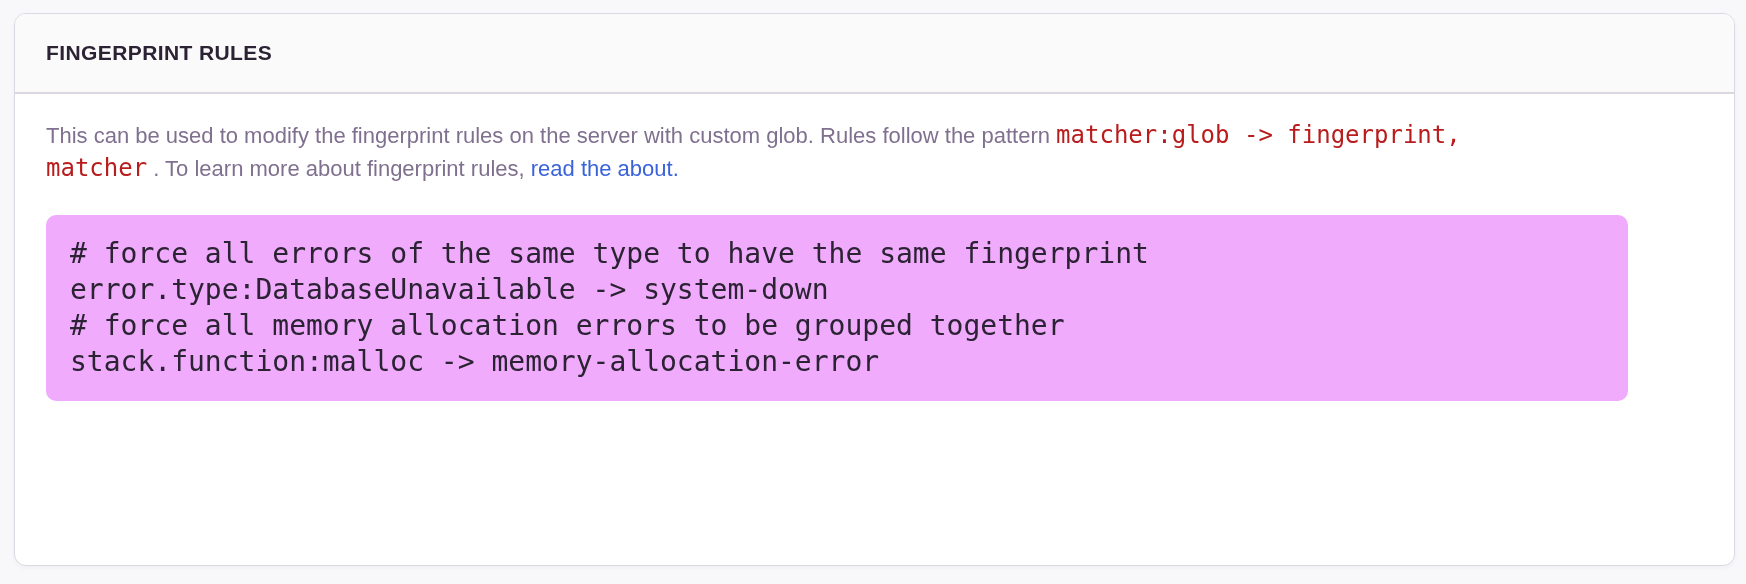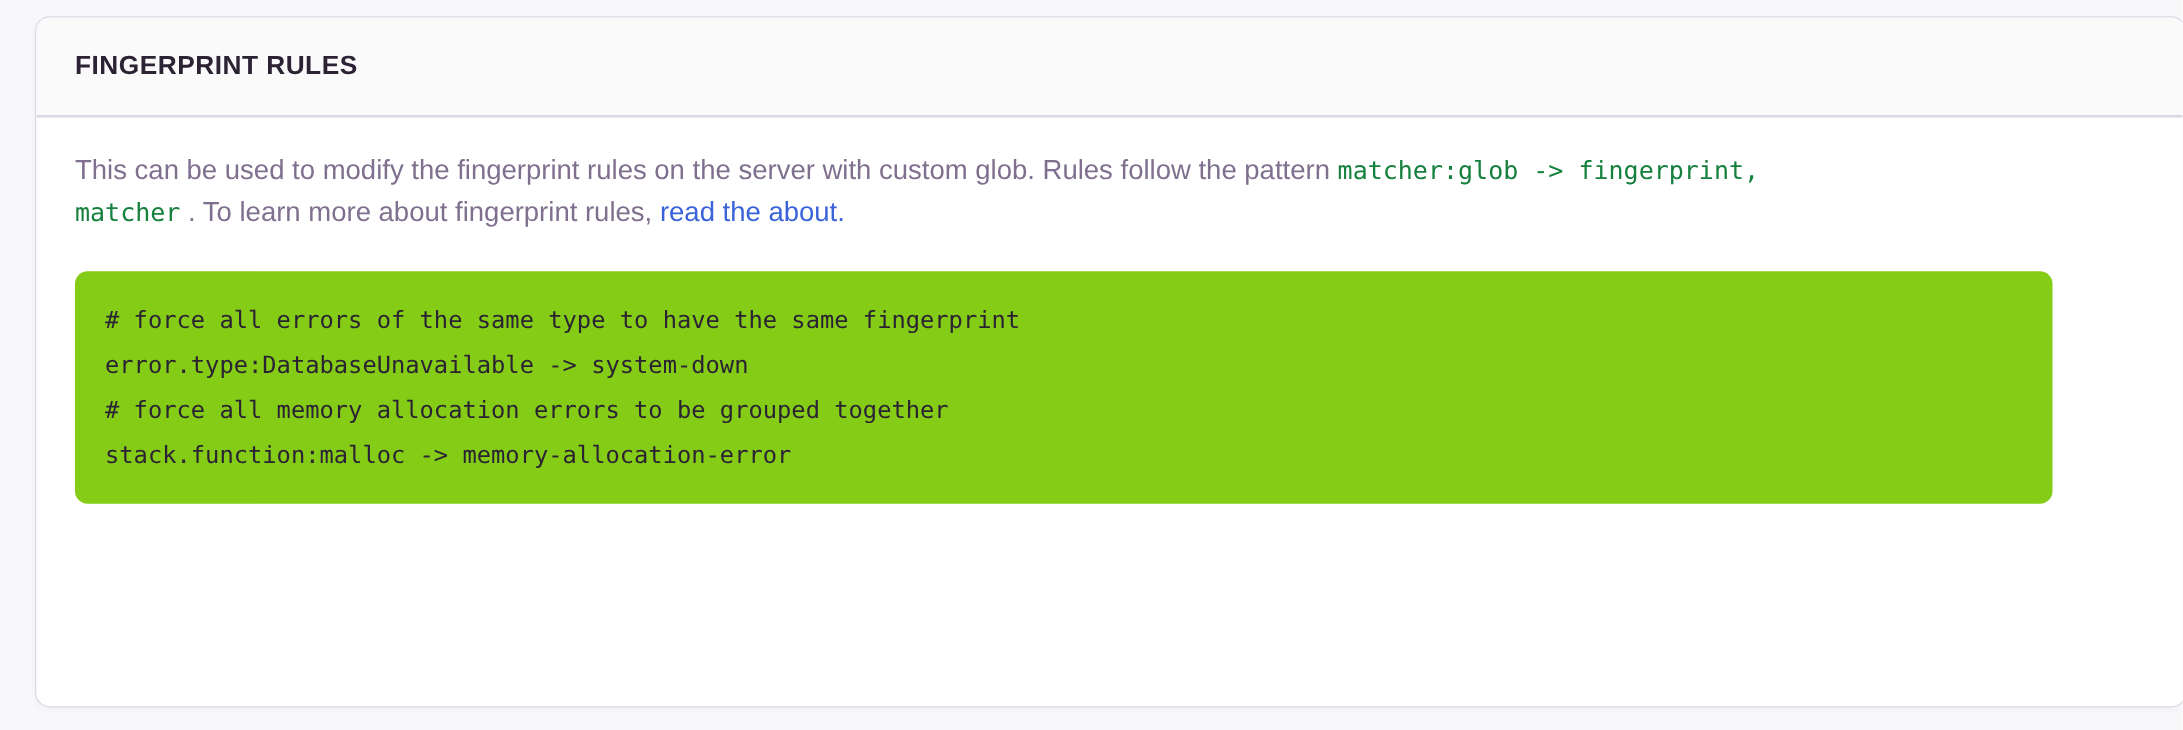--- a/index.html
+++ b/index.html
@@ -5,21 +5,21 @@
   * { box-sizing: border-box; margin: 0; padding: 0; }
   html, body { width: 1746px; height: 584px; }
   body {
     background: #f8f8fa;
     font-family: "Liberation Sans", sans-serif;
     overflow: hidden;
   }
   .page {
     width: 1388px;
     height: 584px;
-    padding: 13px 11px 18px 28px;
+    padding: 13px 11px 18px 14px;
   }
   .panel {
     width: 1721px;
     height: 553px;
     background: #ffffff;
     border: 1.5px solid #dcd8e3;
     border-radius: 12px;
     box-shadow: 0 2px 5px rgba(43, 34, 51, 0.04);
     overflow: hidden;
   }
@@ -41,35 +41,35 @@
   .panel-body {
     padding: 25px 36px 29px 31px;
   }
   .description {
     font-size: 22px;
     line-height: 33px;
     color: #80708f;
   }
   .description code {
     font-family: "DejaVu Sans Mono", "Liberation Mono", monospace;
-    font-size: 20px;
-    color: #15803d;
+    font-size: 24px;
+    color: #b91c1c;
   }
   .description a {
     color: #3a63d9;
     text-decoration: none;
   }
   .example-block {
     margin-top: 30px;
     width: 1582px;
-    background: #84cc16;
+    background: #f0abfc;
     border-radius: 10px;
     padding: 21px 30px 21px 24px;
     font-family: "DejaVu Sans Mono", "Liberation Mono", monospace;
-    font-size: 19px;
+    font-size: 28px;
     line-height: 36px;
     color: #2b2233;
     white-space: pre;
     overflow: hidden;
   }
   .rules-textarea {
     display: block;
     margin-top: 17px;
     width: 1652px;
     height: 120px;

